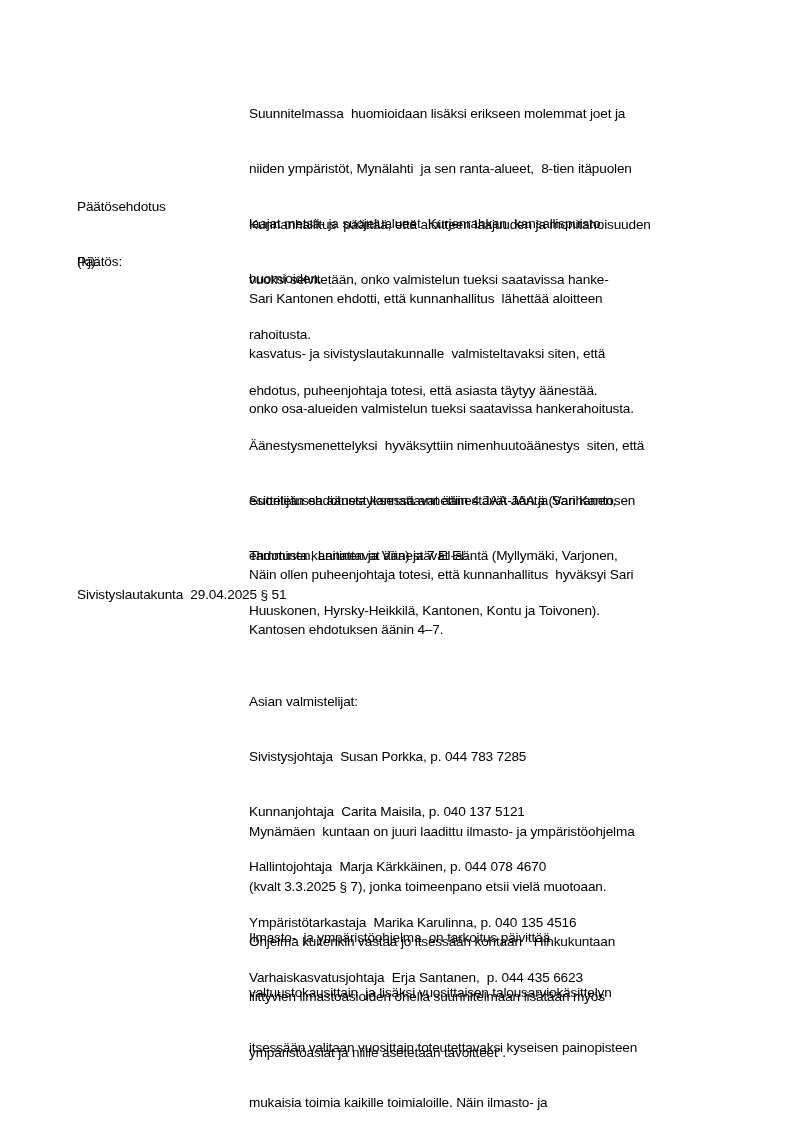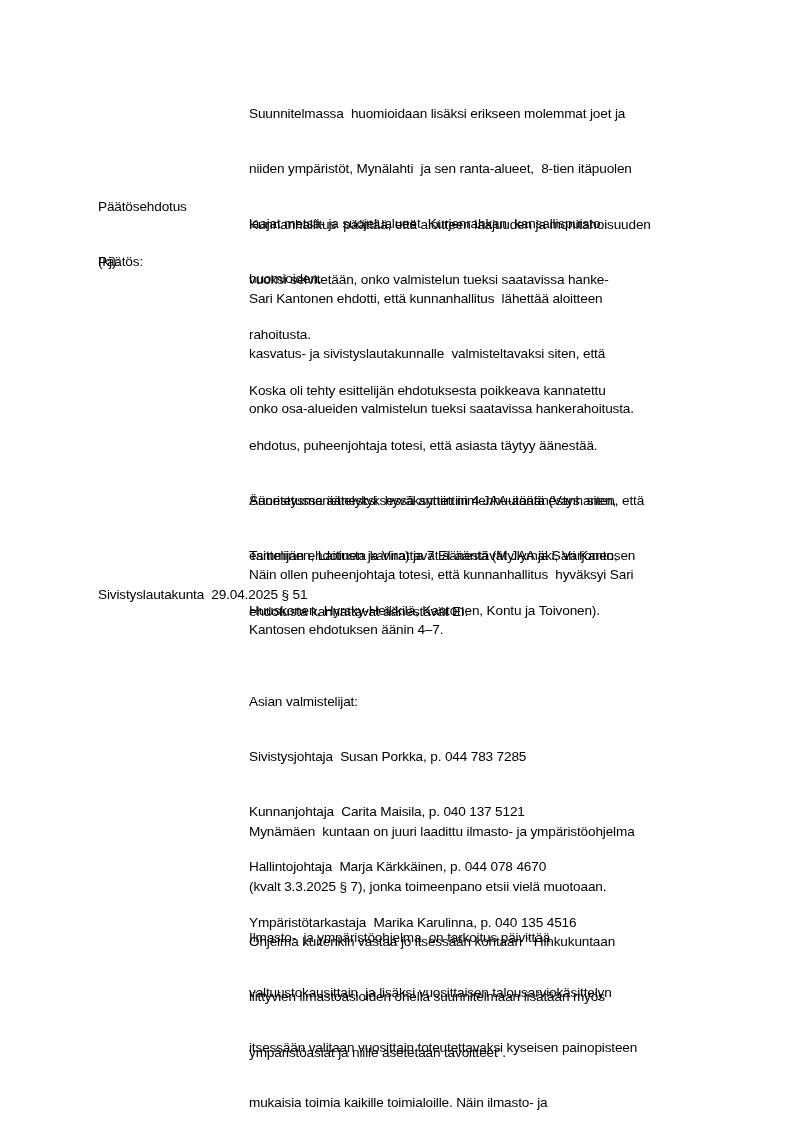--- a/index.html
+++ b/index.html
@@ -2,21 +2,21 @@
 <html><head>
 <meta charset="utf-8">
 <style>
   html, body { margin: 0; padding: 0; background: #ffffff; }
   body {
     width: 794px; height: 1122px; position: relative; overflow: hidden;
     font-family: "Liberation Sans", sans-serif; font-size: 13.6px; color: #000;
   }
   .page { position: absolute; left: 0; top: 0; width: 629px; height: 1122px; }
   .blk { position: absolute; line-height: 18.4px; white-space: pre; letter-spacing: -0.15px; }
-  .lbl { position: absolute; left: 77px; line-height: 18.4px; white-space: pre; letter-spacing: -0.15px; margin-left: 21px; }
+  .lbl { position: absolute; left: 77px; line-height: 18.4px; white-space: pre; letter-spacing: -0.15px; }
   .body { left: 249px; }
 </style>
 </head>
 <body>
 
 <div class="page">
 
   <div class="blk body" style="top:68px;">
     <div>Suunnitelmassa  huomioidaan lisäksi erikseen molemmat joet ja</div>
     <div>niiden ympäristöt, Mynälahti  ja sen ranta-alueet,  8-tien itäpuolen</div>
@@ -34,21 +34,20 @@
     <div>rahoitusta.</div>
   </div>
 
   <div class="lbl" style="top:253px;">Päätös:</div>
   <div class="blk body" style="top:253px;">
     <div>Sari Kantonen ehdotti, että kunnanhallitus  lähettää aloitteen</div>
     <div>kasvatus- ja sivistyslautakunnalle  valmisteltavaksi siten, että</div>
     <div>onko osa-alueiden valmistelun tueksi saatavissa hankerahoitusta.</div>
   </div>
   <div class="blk body" style="top:345px;">
-    <div>Koska oli tehty esittelijän ehdotuksesta poikkeava kannatettu</div>
     <div>ehdotus, puheenjohtaja totesi, että asiasta täytyy äänestää.</div>
     <div>Äänestysmenettelyksi  hyväksyttiin nimenhuutoäänestys  siten, että</div>
     <div>esittelijän ehdotusta kannattavat äänestävät JAA ja Sari Kantosen</div>
     <div>ehdotusta kannattavat äänestävät EI.</div>
   </div>
   <div class="blk body" style="top:455px;">
     <div>Suoritetussa äänestyksessä annettiin 4 JAA-ääntä (Vanhanen,</div>
     <div>Tamminen, Laitinen ja Vira) ja 7 EI-ääntä (Myllymäki, Varjonen,</div>
     <div>Huuskonen, Hyrsky-Heikkilä, Kantonen, Kontu ja Toivonen).</div>
   </div>
@@ -58,20 +57,21 @@
   </div>
 
   <div class="lbl" style="top:586px;">Sivistyslautakunta  29.04.2025 § 51</div>
 
   <div class="blk body" style="top:656px;">
     <div>Asian valmistelijat:</div>
     <div>Sivistysjohtaja  Susan Porkka, p. 044 783 7285</div>
     <div>Kunnanjohtaja  Carita Maisila, p. 040 137 5121</div>
     <div>Hallintojohtaja  Marja Kärkkäinen, p. 044 078 4670</div>
     <div>Ympäristötarkastaja  Marika Karulinna, p. 040 135 4516</div>
+    <div>Varhaiskasvatusjohtaja  Erja Santanen,  p. 044 435 6623</div>
   </div>
 
   <div class="blk body" style="top:786px;">
     <div>Mynämäen  kuntaan on juuri laadittu ilmasto- ja ympäristöohjelma</div>
     <div>(kvalt 3.3.2025 § 7), jonka toimeenpano etsii vielä muotoaan.</div>
     <div>Ohjelma kuitenkin vastaa jo itsessään kohtaan " Hinkukuntaan</div>
     <div>liittyvien ilmastoasioiden ohella suunnitelmaan lisätään myös</div>
     <div>ympäristöasiat ja niille asetetaan tavoitteet".</div>
   </div>
   <div class="blk body" style="top:892px;">

